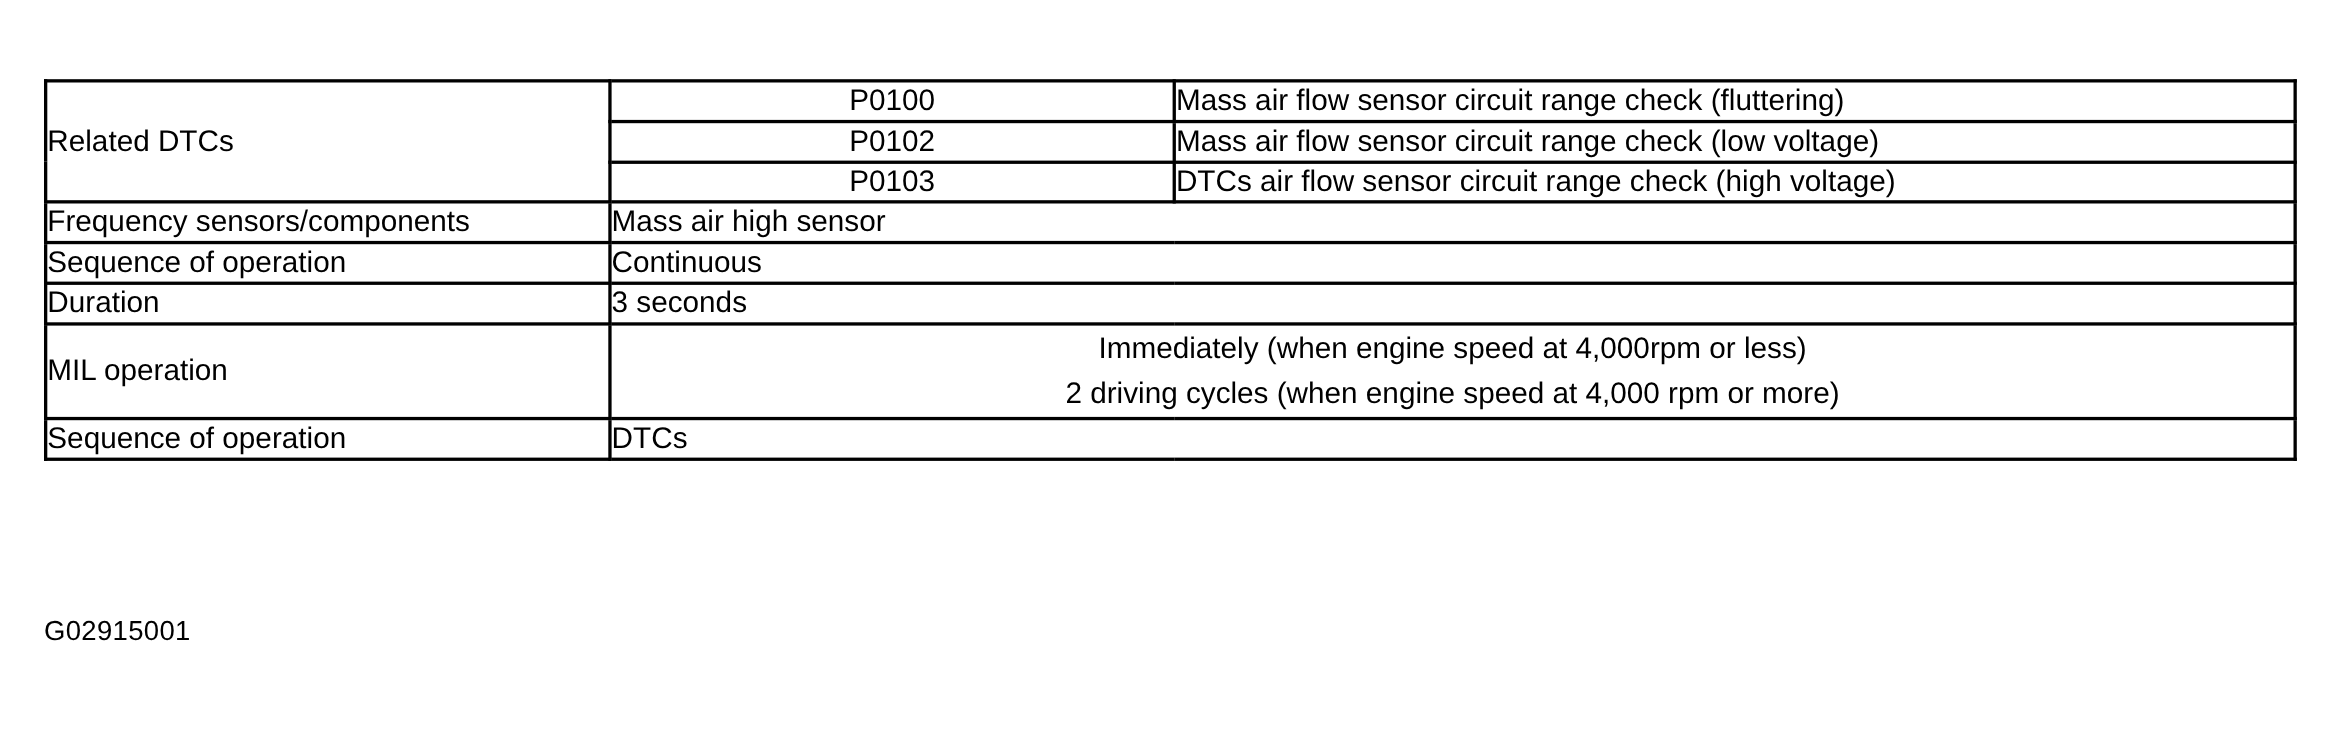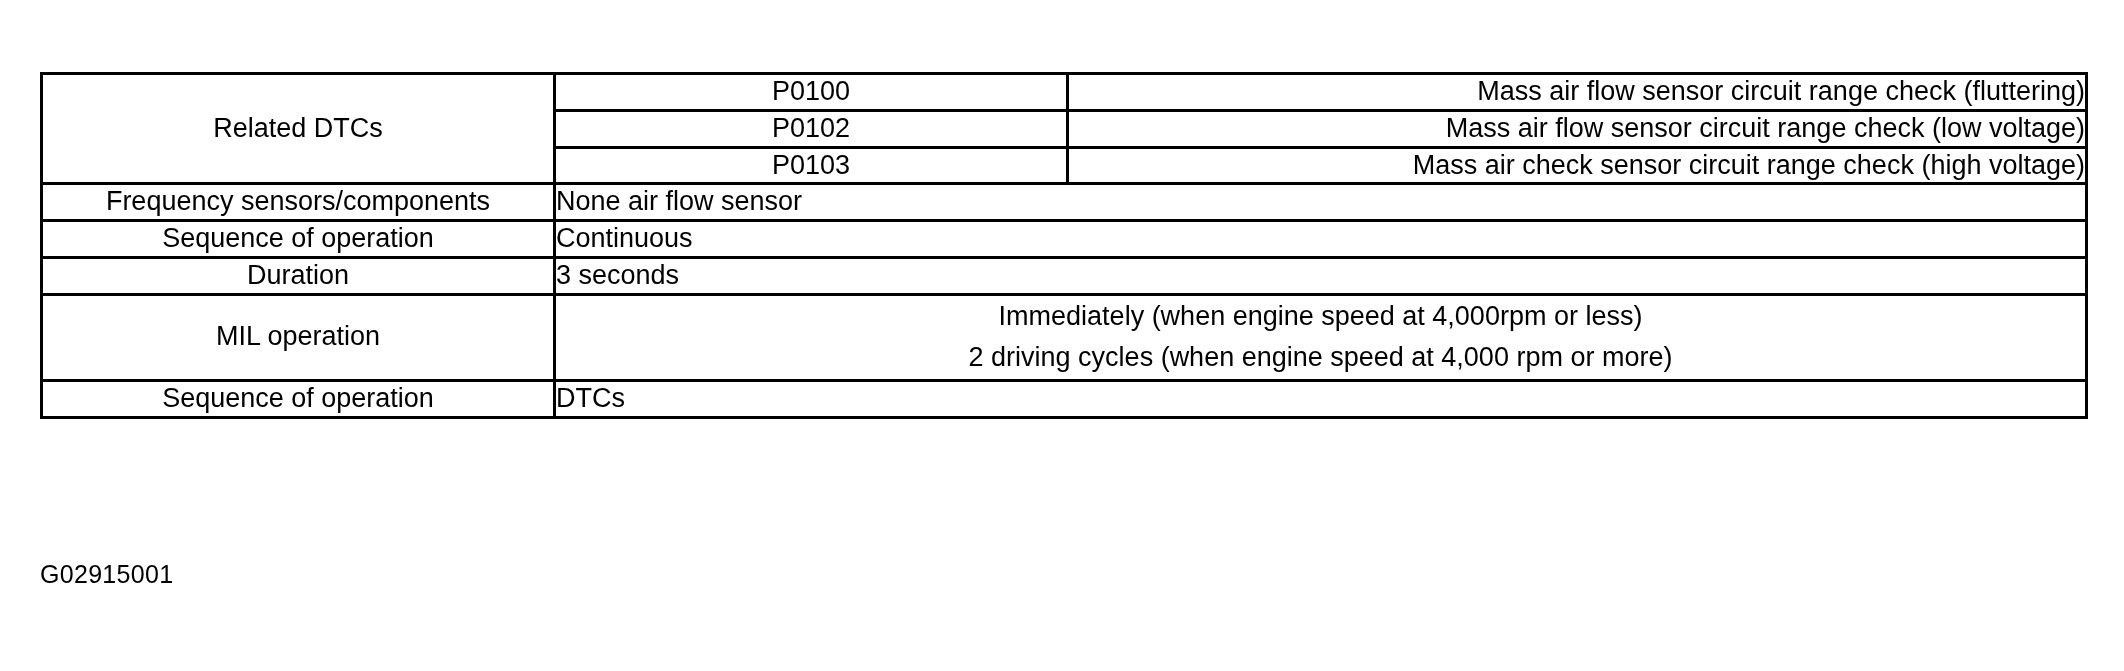--- a/index.html
+++ b/index.html
@@ -33,29 +33,29 @@
     line-height: 1.25;
     padding: 0;
     vertical-align: middle;
     margin-top: 23px;
   }
   .col-label { width: 513px; }
   .col-code  { width: 513px; }
   .col-desc  { width: 1019px; }
 
   .label-cell {
-    text-align: center;
+    text-align: left;
     padding: 10px 8px;
   }
   .code-cell {
     text-align: center;
     padding: 13px 8px;
   }
   .desc-cell {
-    text-align: right;
+    text-align: left;
     padding: 13px 14px;
   }
   .value-cell {
     text-align: left;
     padding: 13px 14px;
   }
   .value-multiline {
     text-align: center;
     padding: 14px 14px;
   }
@@ -85,26 +85,26 @@
         <td class="label-cell" rowspan="3">Related DTCs</td>
         <td class="code-cell">P0100</td>
         <td class="desc-cell">Mass air flow sensor circuit range check (fluttering)</td>
       </tr>
       <tr>
         <td class="code-cell">P0102</td>
         <td class="desc-cell">Mass air flow sensor circuit range check (low voltage)</td>
       </tr>
       <tr>
         <td class="code-cell">P0103</td>
-        <td class="desc-cell">Mass air check sensor circuit range check (high voltage)</td>
+        <td class="desc-cell">DTCs air flow sensor circuit range check (high voltage)</td>
       </tr>
 
       <tr>
         <td class="label-cell">Frequency sensors/components</td>
-        <td class="value-cell" colspan="2">None air flow sensor</td>
+        <td class="value-cell" colspan="2">Mass air high sensor</td>
       </tr>
 
       <tr>
         <td class="label-cell">Sequence of operation</td>
         <td class="value-cell" colspan="2">Continuous</td>
       </tr>
 
       <tr>
         <td class="label-cell">Duration</td>
         <td class="value-cell" colspan="2">3 seconds</td>

